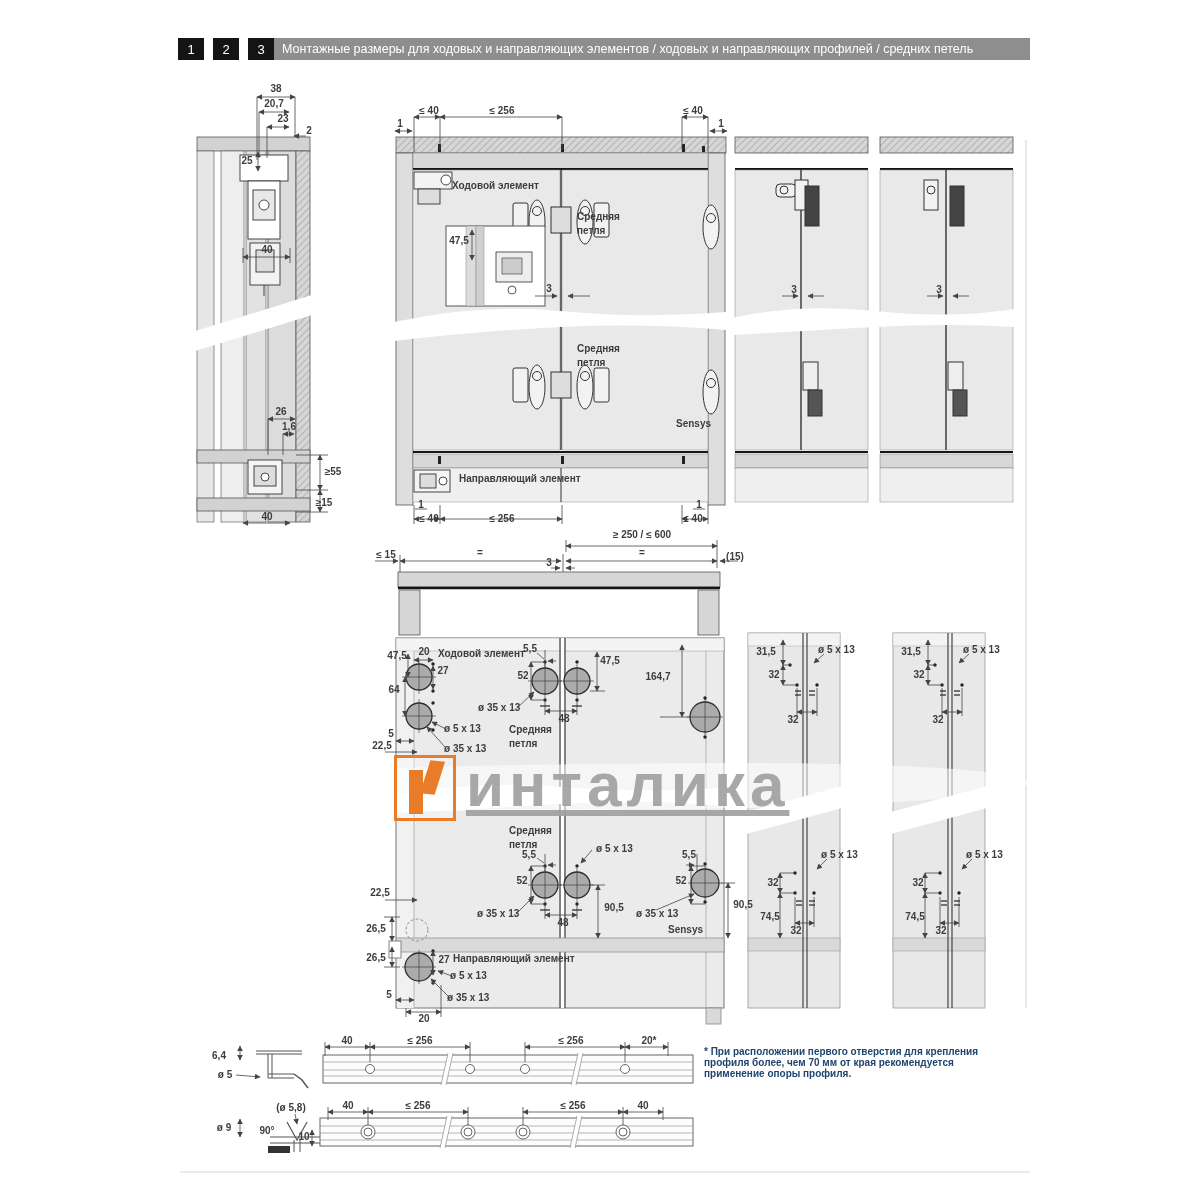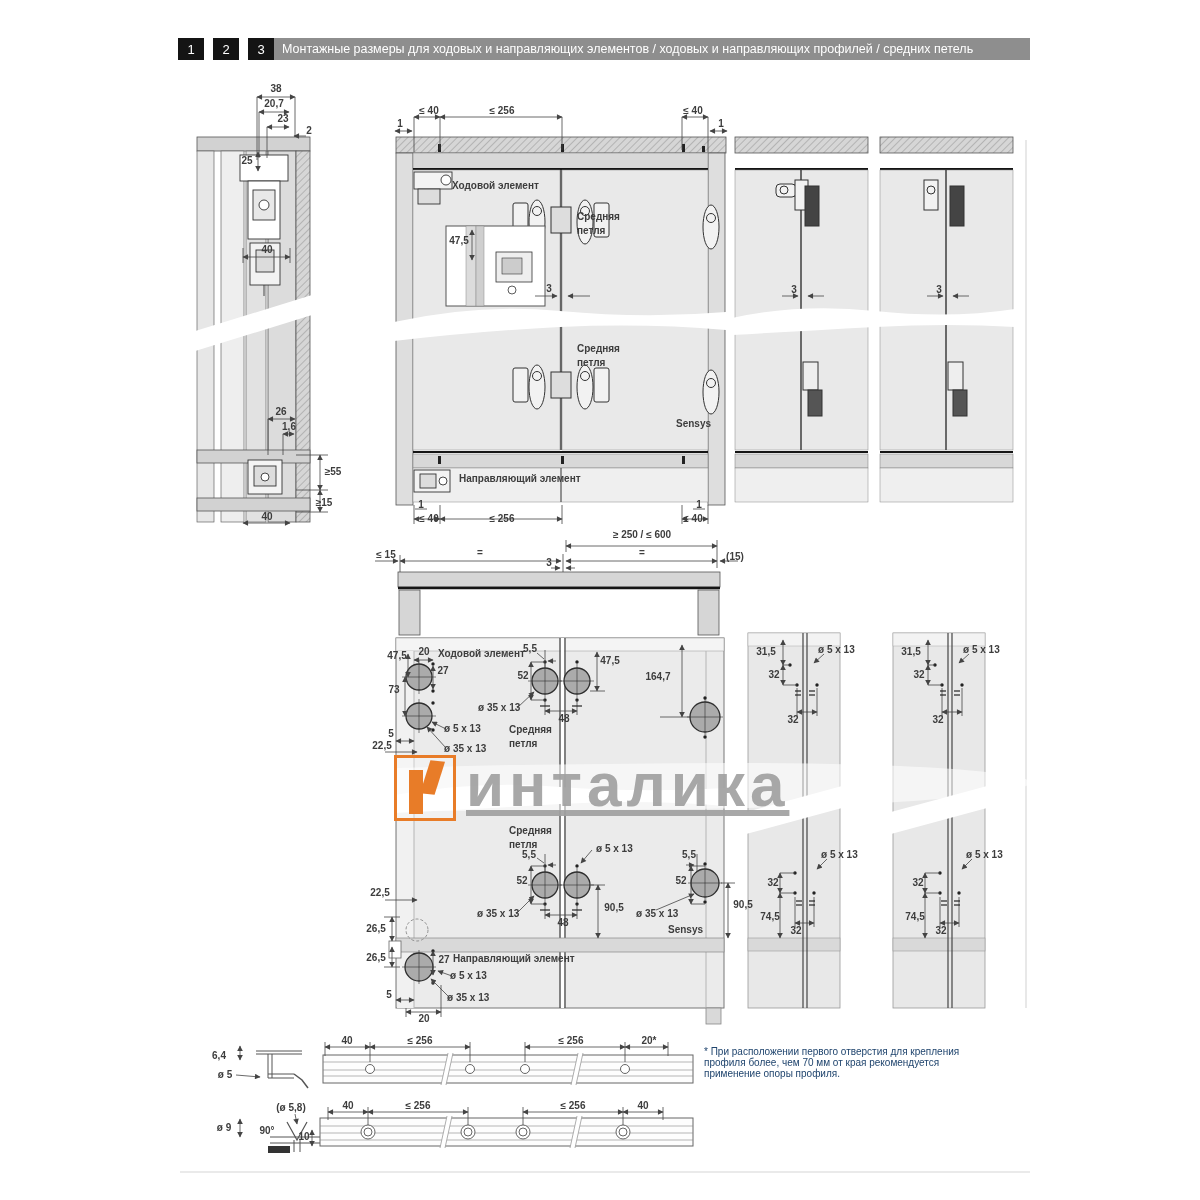--- a/index.html
+++ b/index.html
@@ -14,21 +14,21 @@
            font-size:12.5px;display:flex;align-items:center;padding-left:8px;box-sizing:border-box;white-space:nowrap;}
   .wm-band{position:absolute;left:180px;top:764px;width:850px;height:46px;background:rgba(255,255,255,.55);
            border-radius:50%/60%;transform:rotate(-.6deg);}
   .wm-logo{position:absolute;left:394px;top:755px;width:62px;height:66px;border:3px solid #e87c28;
            background:rgba(255,255,255,.3);box-sizing:border-box;}
   .wm-logo .bar{position:absolute;left:12px;top:12px;width:14px;height:44px;background:#e87c28;}
   .wm-logo .slash{position:absolute;left:28px;top:3px;width:15px;height:33px;background:#e87c28;transform:skewX(-12deg) rotate(6deg);}
   .wm-text{position:absolute;left:466px;top:750px;font-size:62px;font-weight:700;color:#a1a1a1;
            letter-spacing:5px;opacity:.92;line-height:70px;text-decoration:underline;}
   .footnote{position:absolute;left:704px;top:1046px;width:310px;font-size:10px;line-height:11px;
-            font-weight:400;color:#20456e;}
+            font-weight:700;color:#20456e;}
   .footnote div{white-space:nowrap;}
 </style>
 </head>
 <body>
 
 <div class="stage">
 
 <svg class="art" width="1200" height="1200" viewBox="0 0 1200 1200">
   <defs>
     <marker id="aE" viewBox="0 0 10 10" refX="9" refY="5" markerWidth="9" markerHeight="7" orient="auto">
@@ -622,21 +622,21 @@
 <span class="d" style="left:386px;top:555px">≤ 15</span>
 <span class="d" style="left:480px;top:553px">=</span>
 <span class="d" style="left:549px;top:563px">3</span>
 <span class="d" style="left:642px;top:553px">=</span>
 <span class="d" style="left:735px;top:557px">(15)</span>
 
 <span class="d" style="left:397px;top:656px">47,5</span>
 <span class="d" style="left:424px;top:652px">20</span>
 <span class="l" style="left:438px;top:654px">Ходовой элемент</span>
 <span class="d" style="left:443px;top:671px">27</span>
-<span class="d" style="left:394px;top:690px">73</span>
+<span class="d" style="left:394px;top:690px">64</span>
 <span class="d" style="left:391px;top:734px">5</span>
 <span class="d" style="left:382px;top:746px">22,5</span>
 <span class="l" style="left:444px;top:729px">ø 5 x 13</span>
 <span class="l" style="left:444px;top:749px">ø 35 x 13</span>
 <span class="d" style="left:530px;top:649px">5,5</span>
 <span class="d" style="left:523px;top:676px">52</span>
 <span class="l" style="left:478px;top:708px">ø 35 x 13</span>
 <span class="l" style="left:509px;top:730px">Средняя</span>
 <span class="l" style="left:509px;top:744px">петля</span>
 <span class="d" style="left:564px;top:719px">48</span>

